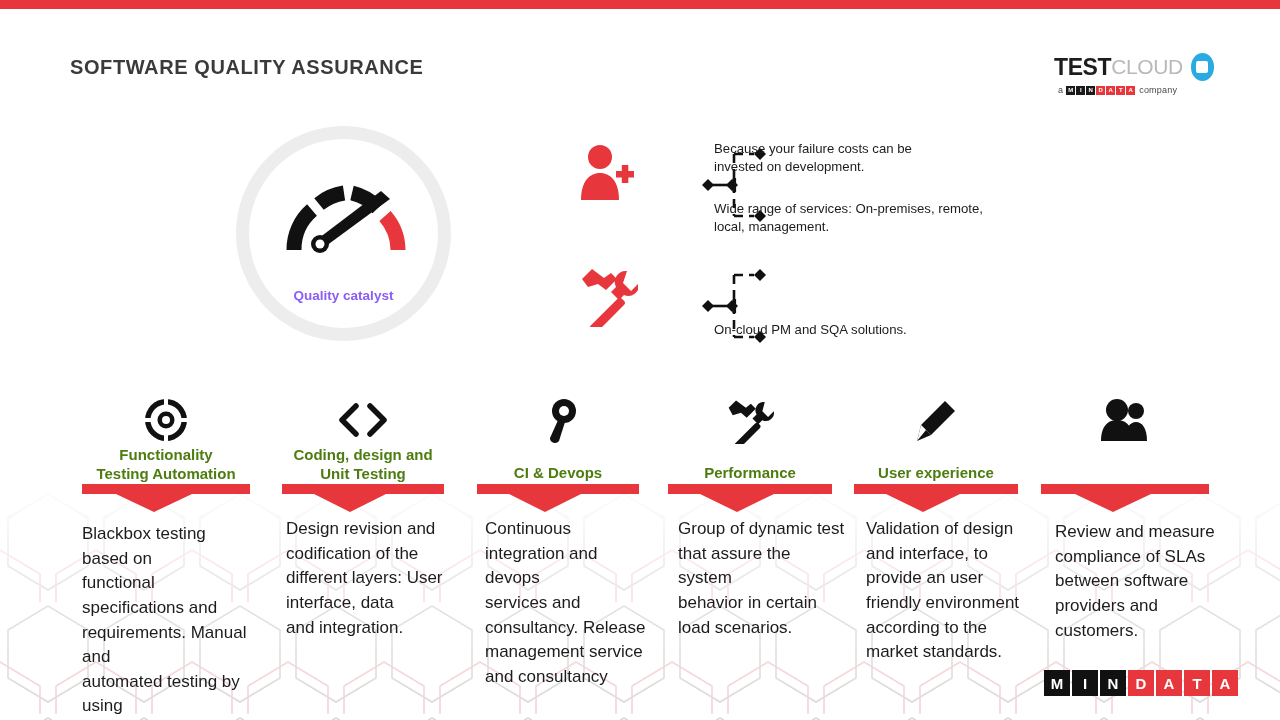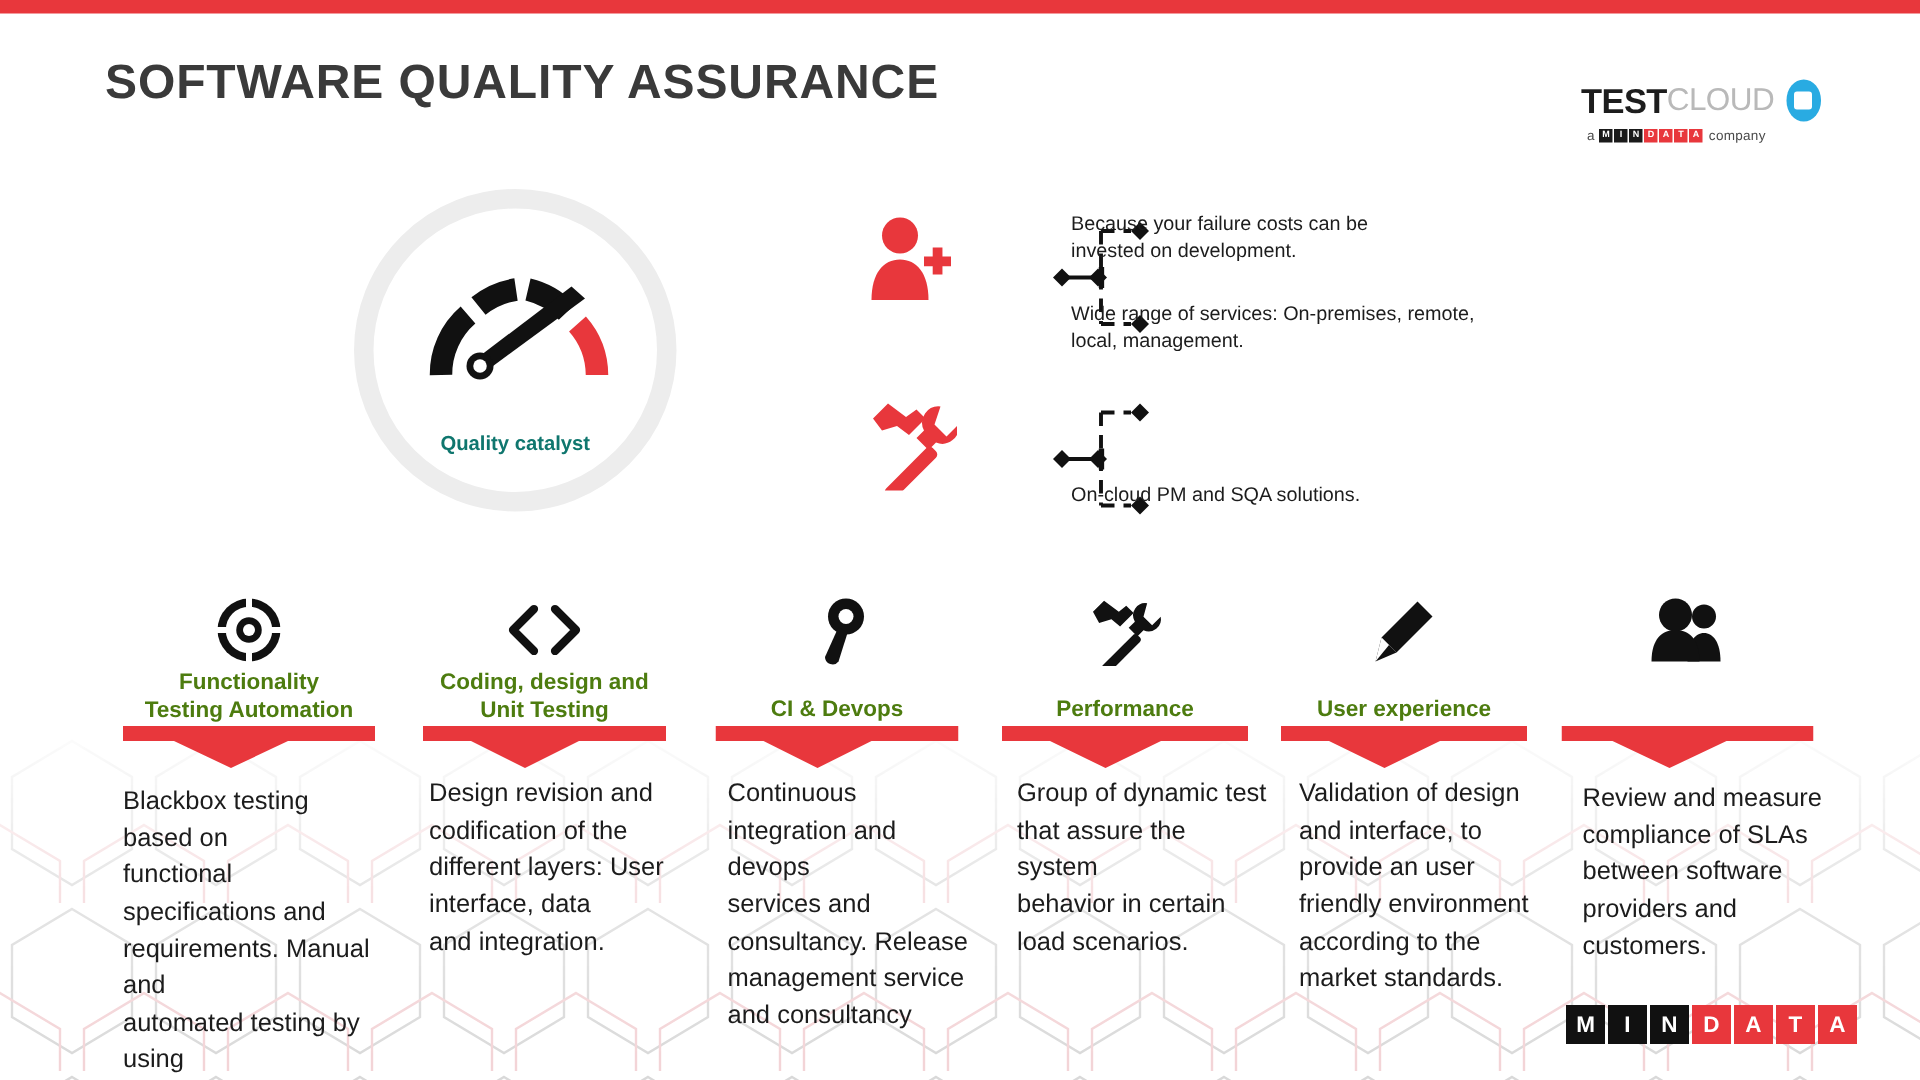--- a/index.html
+++ b/index.html
@@ -19,22 +19,22 @@
   }
 
   
   .hex-bg {
     position:absolute; left:0; bottom:0; width:1280px; height:230px;
     z-index:0; pointer-events:none;
   }
 
   
   .page-title {
-    position:absolute; left:70px; top:36px;
-    font-size:32px; font-weight:bold; letter-spacing:0.6px;
+    position:absolute; left:70px; top:56px;
+    font-size:20px; font-weight:bold; letter-spacing:0.6px;
     color:#3a3a3a;
     white-space:nowrap;
     z-index:3;
   }
 
   
   .tc-logo { position:absolute; left:1054px; top:54px; width:160px; z-index:3; }
   .tc-row { display:flex; align-items:center; height:26px; }
   .tc-test { font-size:23px; font-weight:bold; color:#1d1d1d; letter-spacing:-0.4px; }
   .tc-cloud { font-size:21px; font-weight:normal; color:#b9b9b9; letter-spacing:-0.4px; }
@@ -61,21 +61,21 @@
   .gauge-wrap {
     position:absolute; left:236px; top:126px; width:215px; height:215px; z-index:3;
   }
   .gauge-ring {
     position:absolute; inset:0; border-radius:50%;
     border:13px solid #ededed; background:#fff;
   }
   .gauge-svg { position:absolute; left:50px; top:52px; }
   .gauge-label {
     position:absolute; left:0; top:162px; width:215px; text-align:center;
-    font-size:13.5px; font-weight:bold; line-height:1.2; color:#0f766e;
+    font-size:13.5px; font-weight:bold; line-height:1.2; color:#8b5cf6;
   }
 
   
   .bgroup { position:absolute; z-index:3; }
   .bgroup .icon { position:absolute; left:0; top:0; }
   .bgroup .tree { position:absolute; left:118px; top:0; }
   .btxt {
     position:absolute; font-size:13.2px; line-height:1.35; color:#1c1c1c;
     white-space:pre-line;
   }

